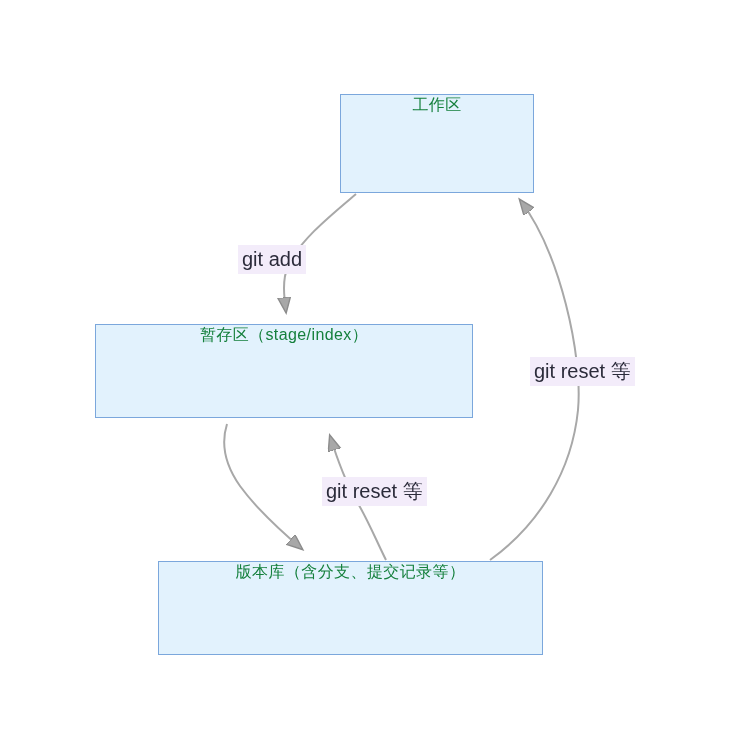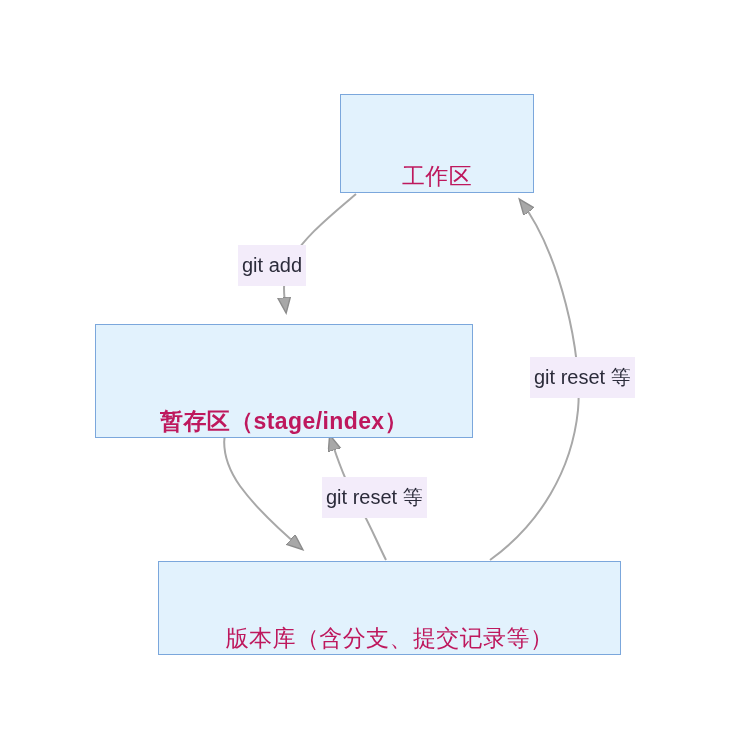--- a/index.html
+++ b/index.html
@@ -28,56 +28,55 @@
     width: 751px;
     height: 737px;
     pointer-events: none;
   }
   .node {
     position: absolute;
     box-sizing: border-box;
     background: #e2f2fd;
     border: 1.6px solid #7ba7dc;
     display: flex;
-    align-items: flex-end;
+    align-items: flex-start;
     justify-content: center;
-    color: #be185d;
-    font-size: 23px;
+    color: #15803d;
+    font-size: 16px;
     letter-spacing: 0.4px;
     white-space: nowrap;
   }
   .node-label {
     display: block;
   }
   #node-worktree {
     left: 340px;
     top: 94px;
     width: 194px;
     height: 99px;
   }
   #node-stage {
     left: 95px;
     top: 324px;
     width: 378px;
-    height: 114px;
-    font-weight: bold;
+    height: 94px;
   }
   #node-repo {
     left: 158px;
     top: 561px;
-    width: 463px;
+    width: 385px;
     height: 94px;
   }
   .edge-label {
     position: absolute;
     background: #f3ecfa;
     color: #2b2b3a;
     font-size: 20px;
     line-height: 1.25;
-    padding: 8px 4px;
+    padding: 2px 4px;
     white-space: nowrap;
     box-sizing: border-box;
   }
   #label-git-add {
     left: 238px;
     top: 245px;
   }
   #label-git-reset-right {
     left: 530px;
     top: 357px;

